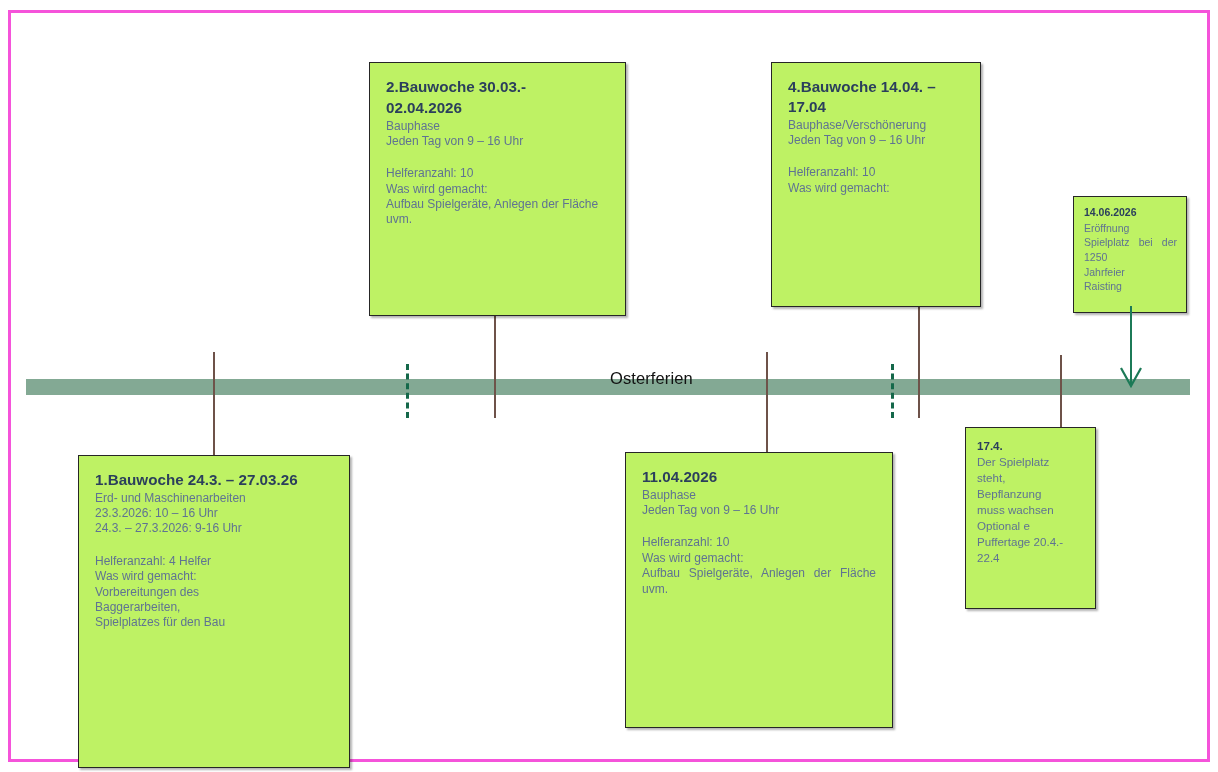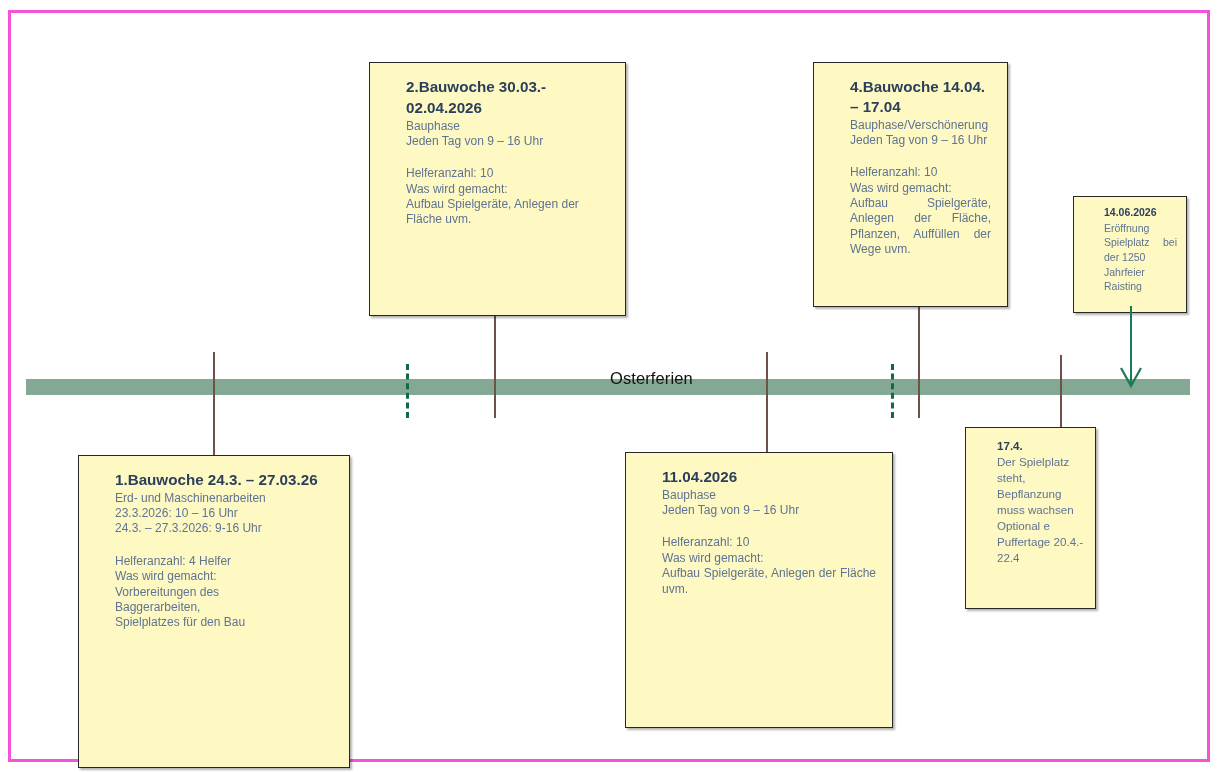--- a/index.html
+++ b/index.html
@@ -72,26 +72,25 @@
 
   
   .arrow-wrap {
     position: absolute;
     z-index: 5;
   }
 
   
   .box {
     position: absolute;
-    background: #fef9c3;
+    background: #bef264;
     border: 1.6px solid #262626;
     box-shadow: 2px 2px 2px rgba(0,0,0,0.30);
     z-index: 4;
     overflow: hidden;
-    padding-left: 20px;
   }
   .box-inner {
     padding: 14px 16px 10px 16px;
   }
   .box .ttl {
     font-weight: bold;
     color: #2b3f5c;
     font-size: 15.2px;
     line-height: 1.30;
     margin: 0 0 1px 0;
@@ -154,29 +153,28 @@
       <p class="ttl">02.04.2026</p>
       <p class="ln">Bauphase</p>
       <p class="ln">Jeden Tag von 9 – 16 Uhr</p>
       <div class="gap"></div>
       <p class="ln">Helferanzahl: 10</p>
       <p class="ln">Was wird gemacht:</p>
       <p class="ln">Aufbau Spielgeräte, Anlegen der Fläche uvm.</p>
     </div>
   </div>
 
-  <div class="box just" style="left:813px; top:62px; width:195px; height:245px;">
+  <div class="box just" style="left:771px; top:62px; width:210px; height:245px;">
     <div class="box-inner">
       <p class="ttl">4.Bauwoche 14.04. – 17.04</p>
       <p class="ln"> Bauphase/Verschönerung</p>
       <p class="ln">Jeden Tag von 9 – 16 Uhr</p>
       <div class="gap"></div>
       <p class="ln">Helferanzahl: 10</p>
       <p class="ln">Was wird gemacht:</p>
-      <p class="ln j">Aufbau Spielgeräte, Anlegen der Fläche, Pflanzen, Auffüllen der Wege uvm.</p>
     </div>
   </div>
 
   <div class="box tiny" style="left:1073px; top:196px; width:114px; height:117px;">
     <div class="box-inner">
       <p class="ttl">14.06.2026</p>
       <p class="ln">Eröffnung</p>
       <p class="ln j">Spielplatz bei der 1250</p>
       <p class="ln">Jahrfeier</p>
       <p class="ln">Raisting</p>

